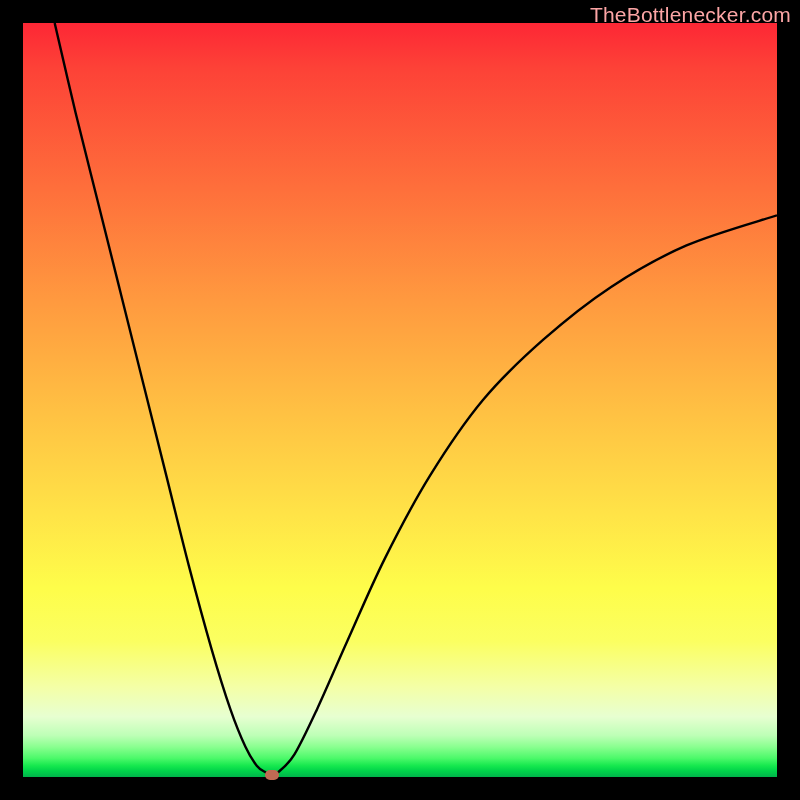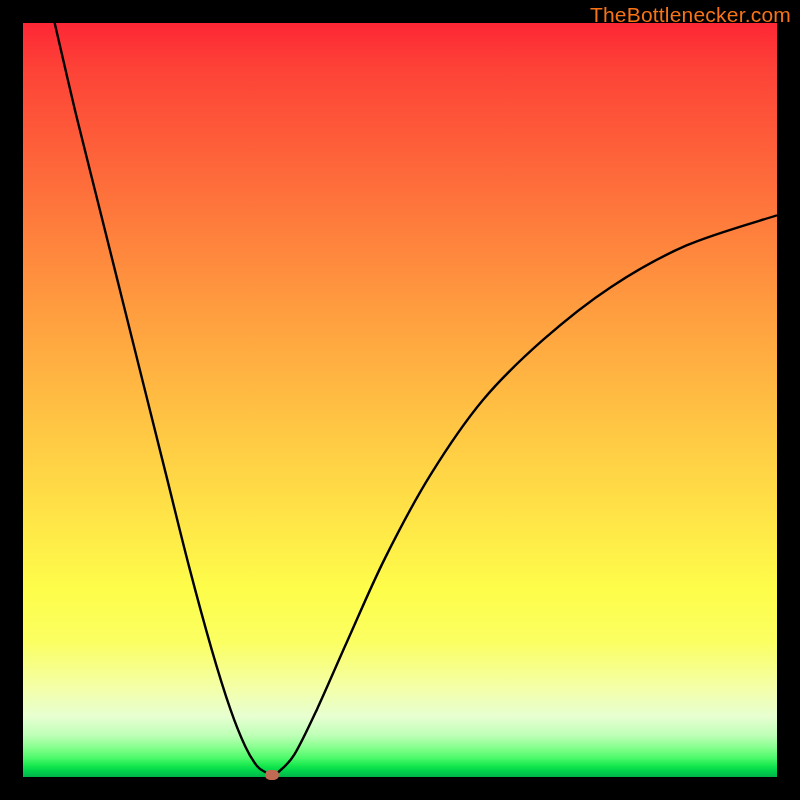--- a/index.html
+++ b/index.html
@@ -43,21 +43,21 @@
       #4cf96a 97.5%,
       #16e84e 98.5%,
       #00d34a 99.2%,
       #00b44b 100%
     );
   }
   .watermark {
     position: absolute;
     top: 3px;
     right: 9px;
-    color: #f97316;
+    color: #fca5a5;
     font-size: 21px;
     font-weight: 500;
     letter-spacing: 0.2px;
     user-select: none;
   }
   svg.curve {
     position: absolute;
     left: 23px;
     top: 23px;
     width: 754px;

